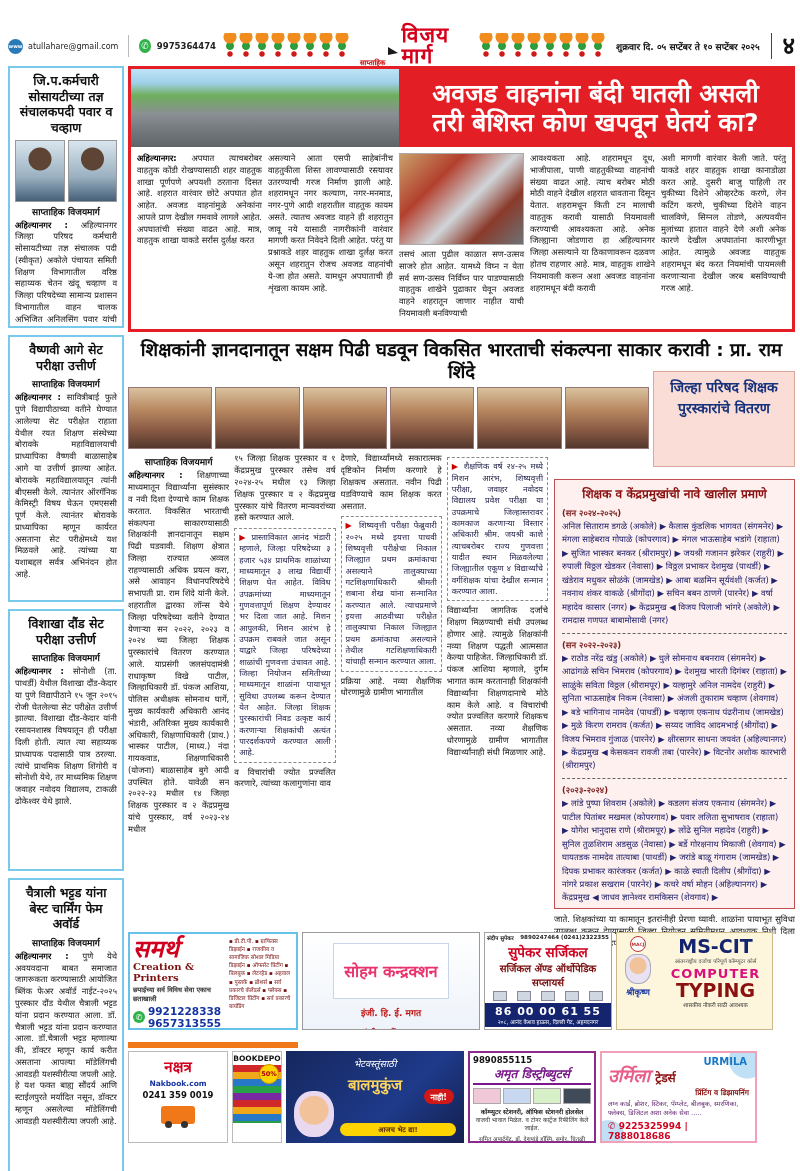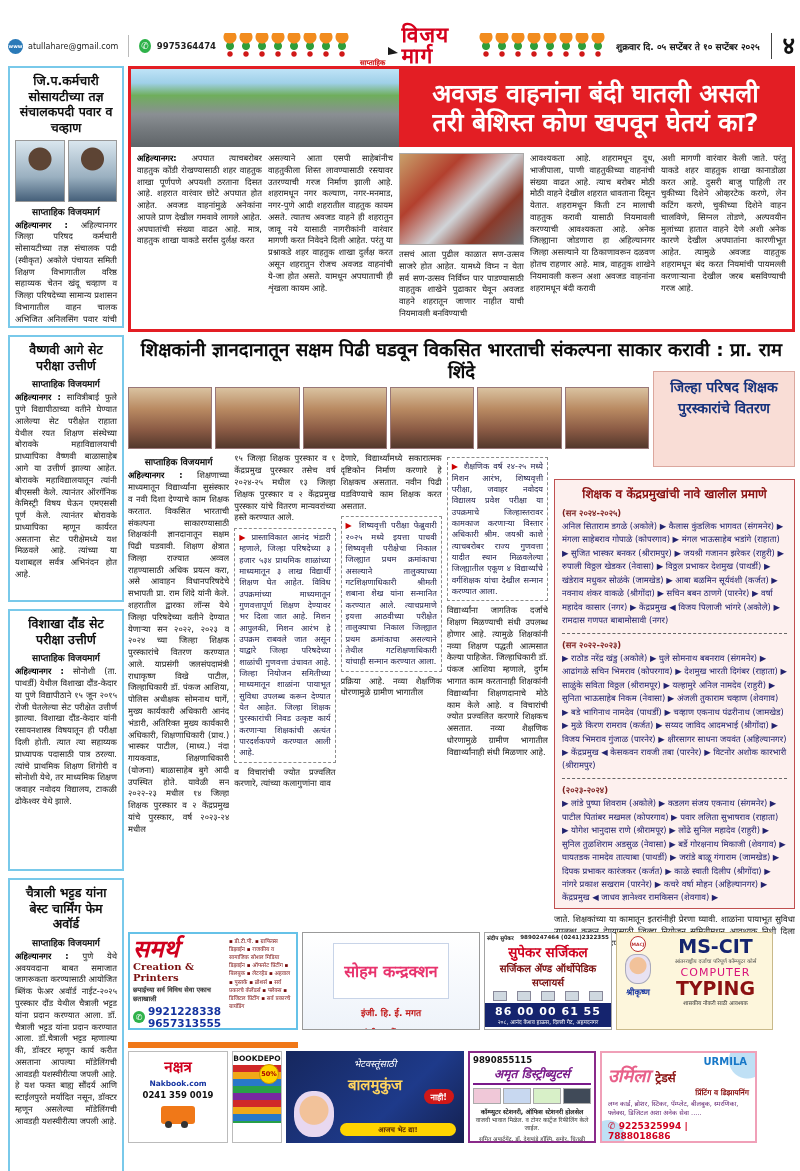--- a/index.html
+++ b/index.html
@@ -105,21 +105,21 @@
   .sup-addr { font-size:5.6px; }
 
   .ad-mscit { width:157px; height:98px; border:1px solid #c9b98a; background:#fdf6dc; display:flex; }
   .mscit-left { width:42px; display:flex; flex-direction:column; align-items:center; padding-top:3px; gap:2px; }
   .macj { width:16px; height:16px; border-radius:50%; background:#fff; border:1px solid #b33; color:#b33; font-size:4.5px; font-weight:bold; display:flex; align-items:center; justify-content:center; }
   .krishna { width:26px; height:30px; border-radius:40% 40% 45% 45%; background:radial-gradient(circle at 50% 38%,#f2c29a 8px, #e8e2f2 9px); border:1px solid #aab; }
   .shrik { font-size:8.5px; font-weight:bold; color:#1433a0; }
   .mscit-right { flex:1; text-align:center; padding-top:4px; }
   .mscit-title { font-size:19px; font-weight:bold; color:#15246e; line-height:1; }
   .mscit-sub { font-size:5.4px; color:#444; margin:1px 0; }
-  .mscit-comp { font-size:11px; font-weight:normal; color:#d8127a; letter-spacing:1px; }
+  .mscit-comp { font-size:13px; font-weight:bold; color:#d8127a; letter-spacing:1px; }
   .mscit-typing { font-size:19px; font-weight:bold; color:#8b1111; line-height:1; }
   .mscit-l4 { font-size:5.6px; color:#333; margin-top:1px; }
 
   .orange-strip { width:170px; height:6px; background:#f07818; margin-bottom:3px; }
 
   .ad-nakshatra { width:100px; height:92px; border:1px solid #bbb; text-align:center; padding-top:4px; }
   .nak-title { font-size:15px; font-weight:bold; color:#d0001e; font-family:"DejaVu Serif", serif; }
   .nak-web { font-size:7.5px; color:#1433a0; font-weight:bold; margin-top:3px; }
   .nak-phone { font-size:8.5px; color:#111; font-weight:bold; margin-top:2px; }
   .nak-truck { width:34px; height:18px; background:#f07818; margin:6px auto 0; border-radius:3px; position:relative; }

